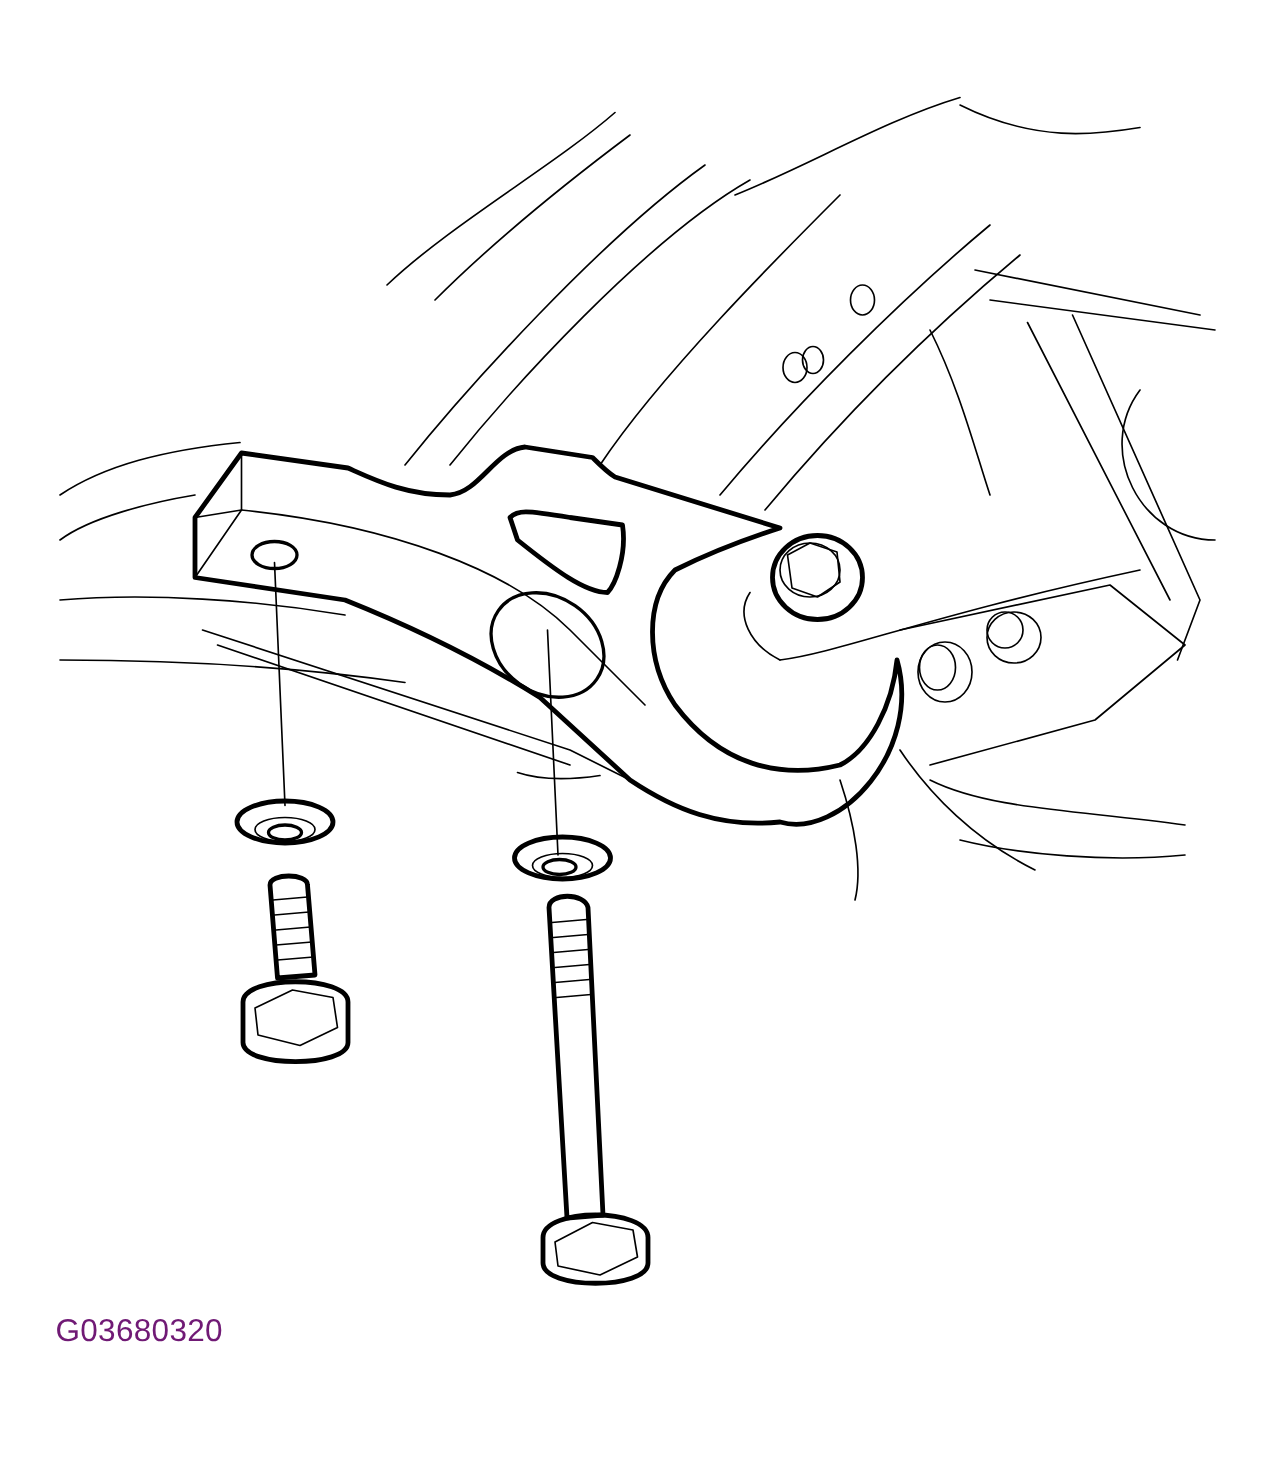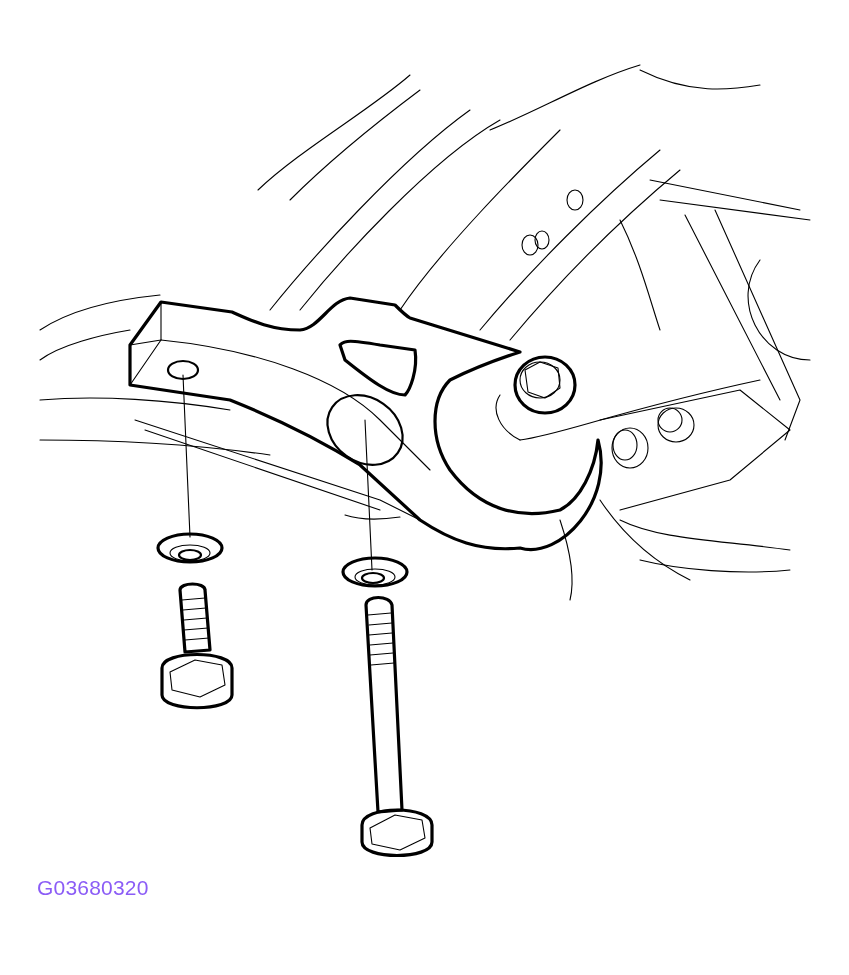--- a/index.html
+++ b/index.html
@@ -1,18 +1,18 @@
 <!DOCTYPE html>
 <html><head>
   <meta charset="utf-8">
   <style>
     html, body { margin:0; padding:0; background:#ffffff; }
     body { width:849px; height:975px; position:relative; overflow:hidden; font-family:"Liberation Sans", sans-serif; }
     #illustration { position:absolute; left:0; top:0; width:849px; height:975px; }
-    .caption { position:absolute; left:37px; top:876px; font-size:21px; font-weight:normal; color:#8b5cf6; letter-spacing:0.2px; font-family:"Liberation Sans", sans-serif; }
+    .caption { position:absolute; left:37px; top:876px; font-size:21px; font-weight:normal; color:#701a75; letter-spacing:0.2px; font-family:"Liberation Sans", sans-serif; }
     .thin { fill:none; stroke:#000; stroke-width:1.1; stroke-linecap:round; stroke-linejoin:round; }
     .thick { fill:none; stroke:#000; stroke-width:3.2; stroke-linecap:round; stroke-linejoin:round; }
     .med { fill:none; stroke:#000; stroke-width:2.2; stroke-linecap:round; stroke-linejoin:round; }
   </style>
 </head>
 <body>
 
 <svg id="illustration" viewBox="0 0 849 975" xmlns="http://www.w3.org/2000/svg">
 
   <g>

